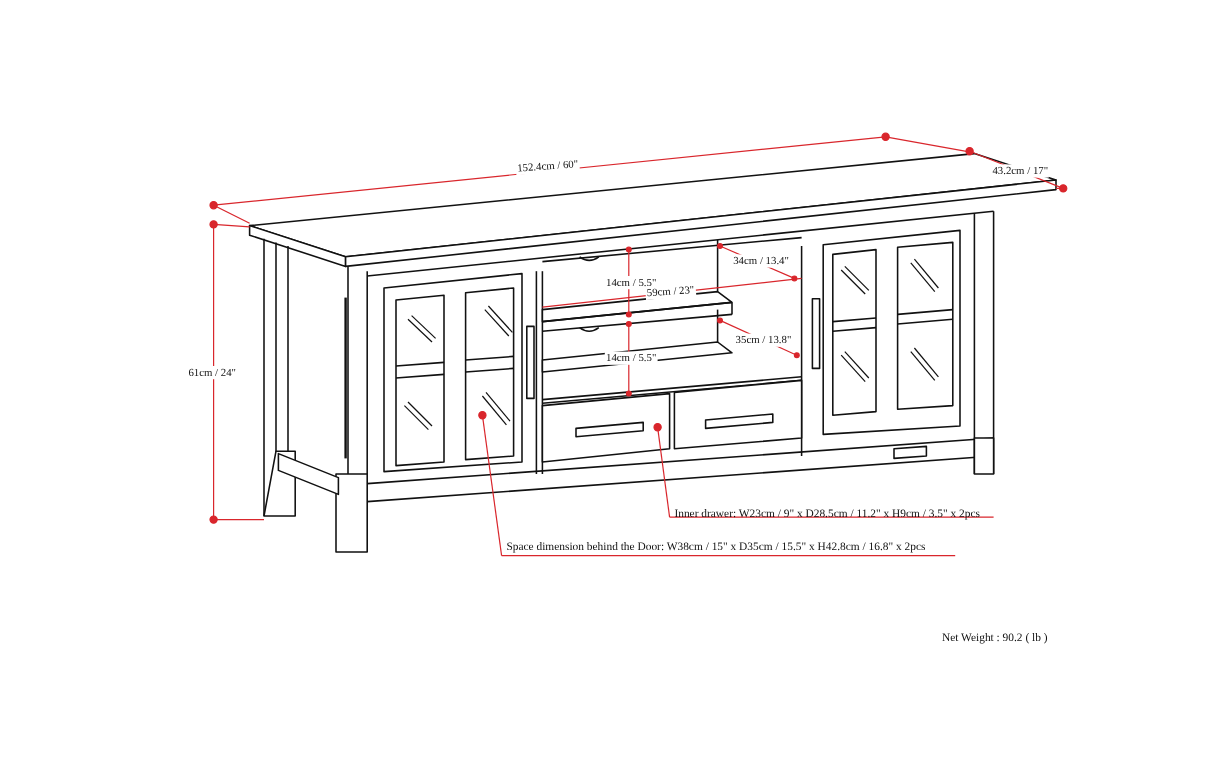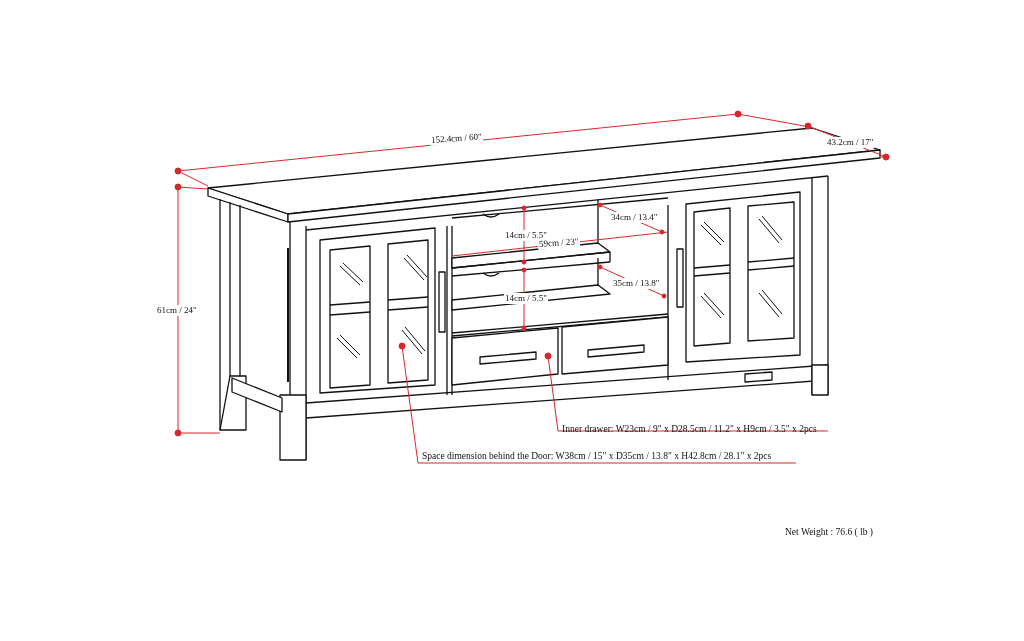--- a/index.html
+++ b/index.html
@@ -148,14 +148,14 @@
 <div class="dim-label rot-top" style="left:430px; top:135px;">152.4cm / 60"</div>
 <div class="dim-label" style="left:826px; top:137px;">43.2cm / 17"</div>
 <div class="dim-label" style="left:156px; top:305px;">61cm / 24"</div>
 <div class="dim-label" style="left:504px; top:230px;">14cm / 5.5"</div>
 <div class="dim-label" style="left:504px; top:293px;">14cm / 5.5"</div>
 <div class="dim-label rot-shelf" style="left:538px; top:239px;">59cm / 23"</div>
 <div class="dim-label" style="left:610px; top:212px;">34cm / 13.4"</div>
 <div class="dim-label" style="left:612px; top:278px;">35cm / 13.8"</div>
 
 <div class="note-label" style="left:562px; top:423px;">Inner drawer: W23cm / 9" x D28.5cm / 11.2" x H9cm / 3.5" x 2pcs</div>
-<div class="note-label" style="left:422px; top:450px;">Space dimension behind the Door: W38cm / 15" x D35cm / 13.8" x H42.8cm / 28.1" x 2pcs</div>
-<div class="note-label" style="left:785px; top:526px;">Net Weight : 76.6 ( lb )</div>
+<div class="note-label" style="left:422px; top:450px;">Space dimension behind the Door: W38cm / 15" x D35cm / 15.5" x H42.8cm / 16.8" x 2pcs</div>
+<div class="note-label" style="left:785px; top:526px;">Net Weight : 90.2 ( lb )</div>
 
 </body></html>

